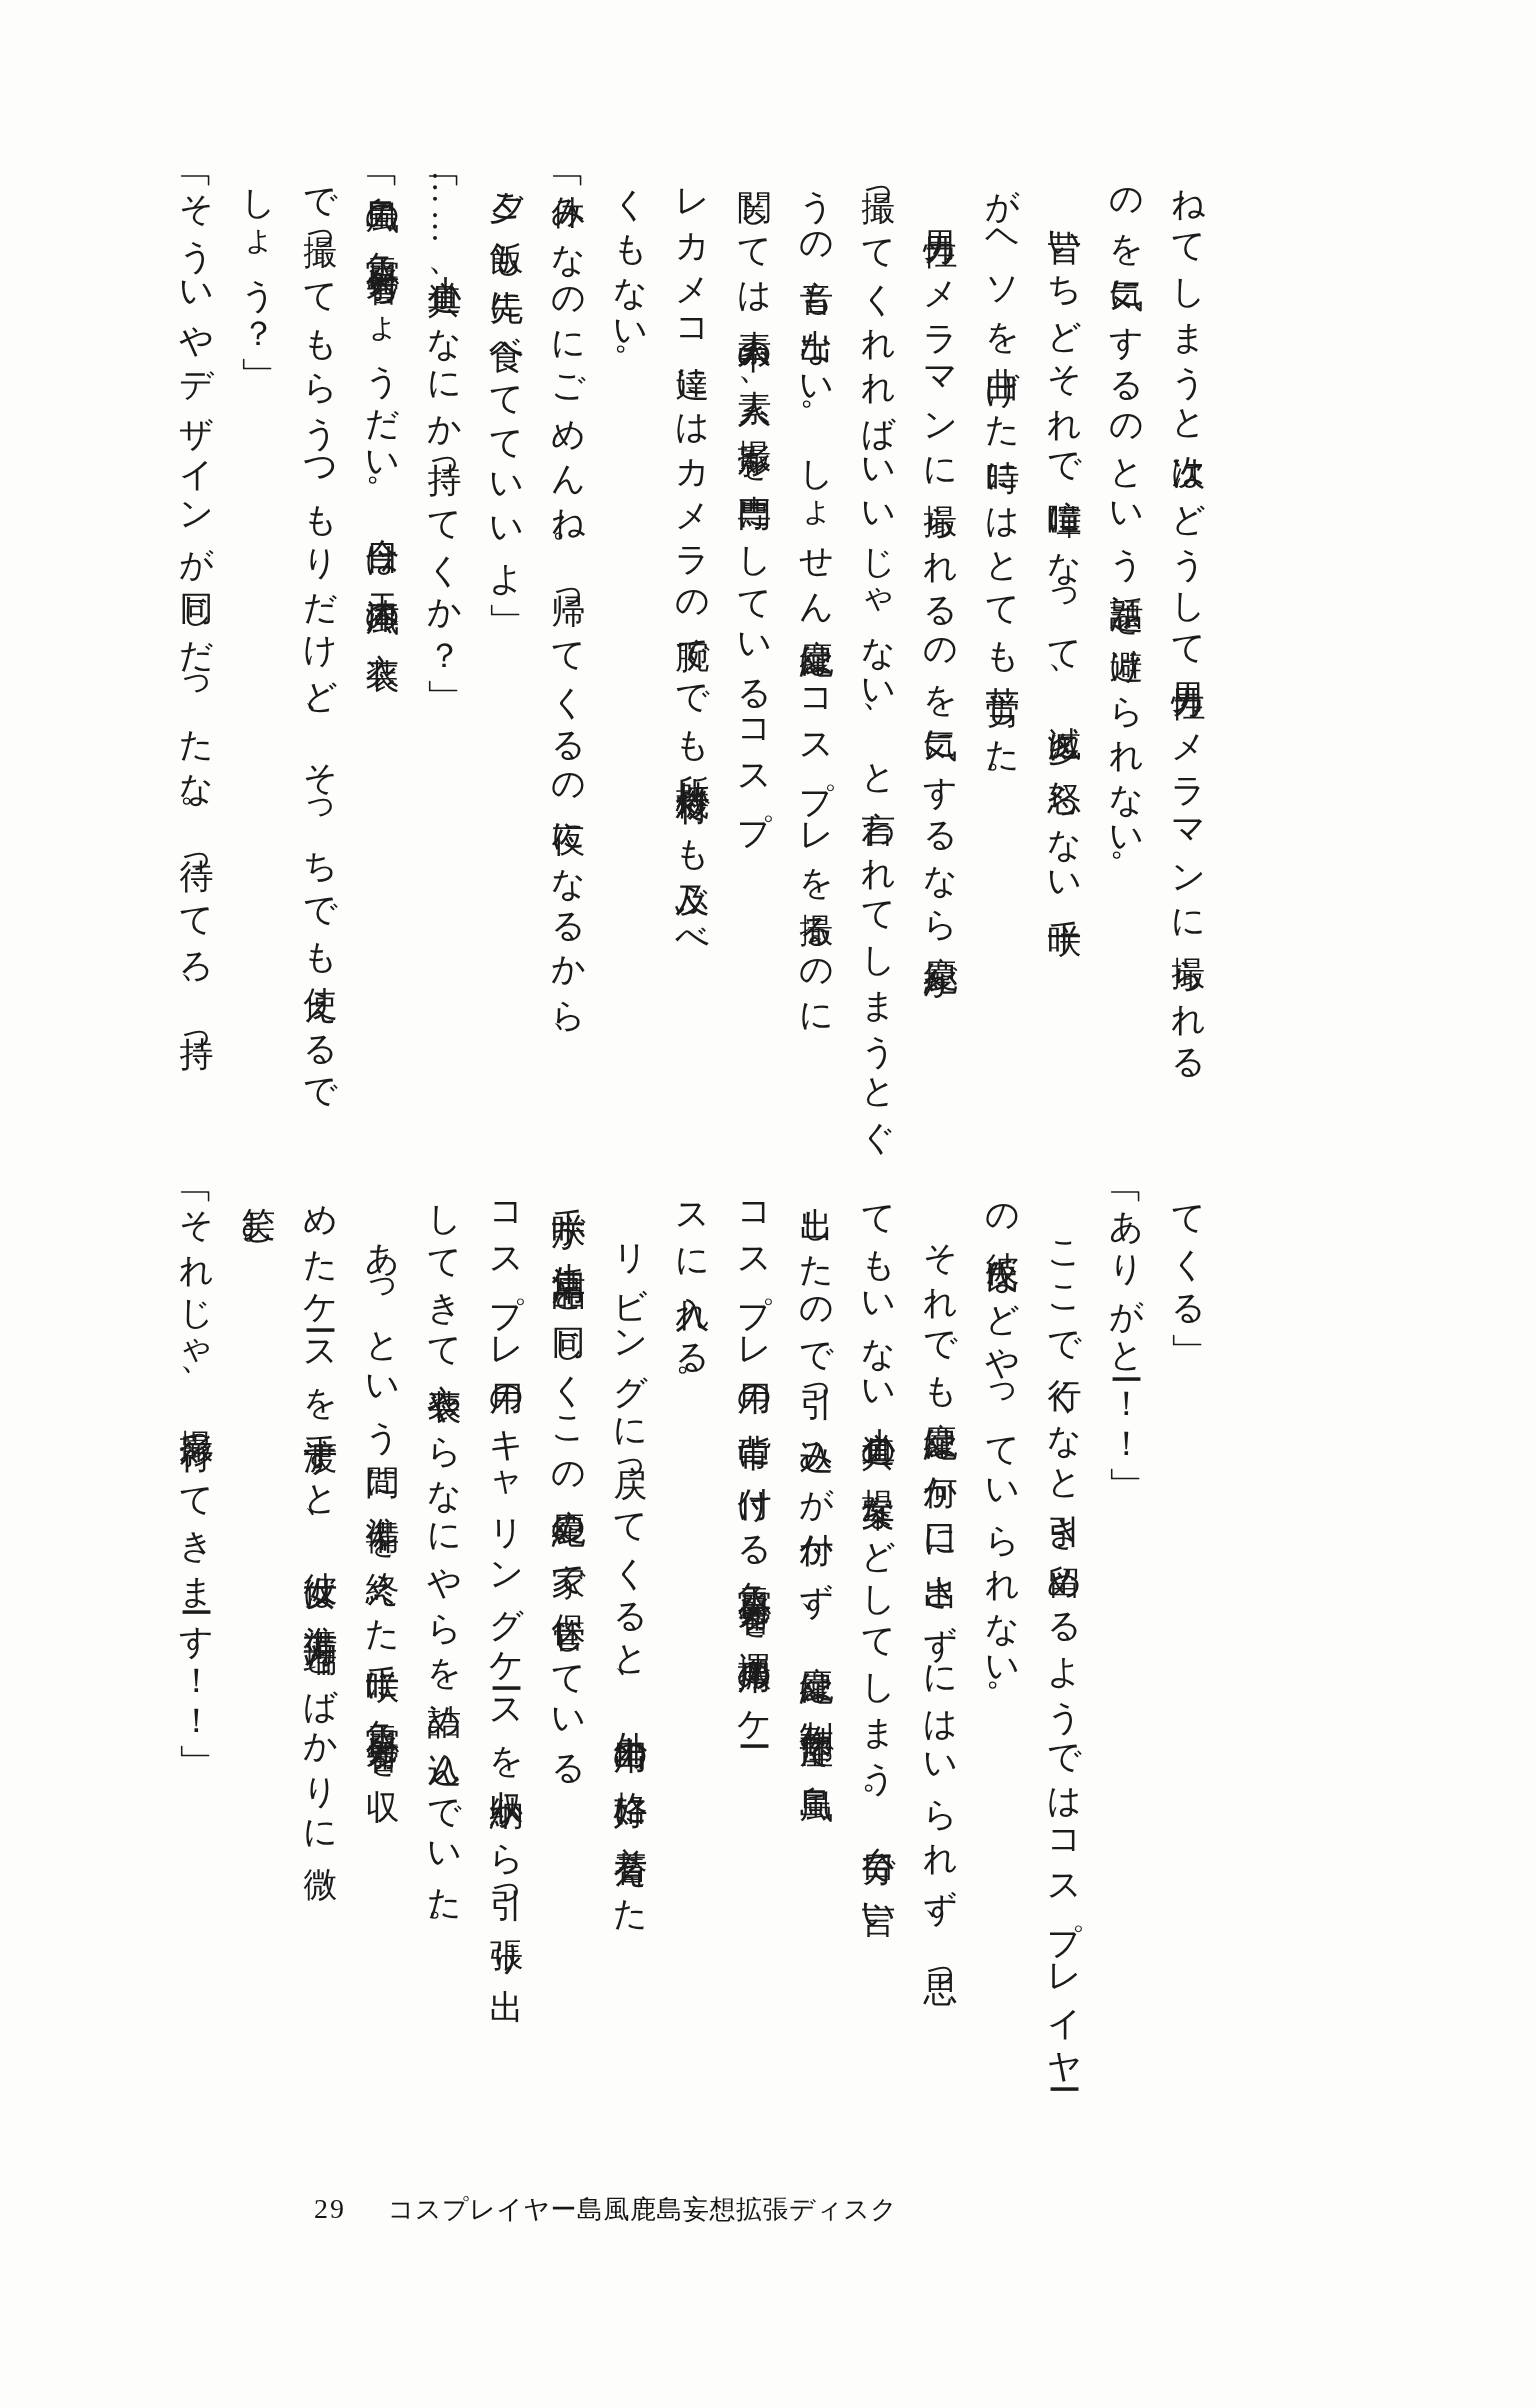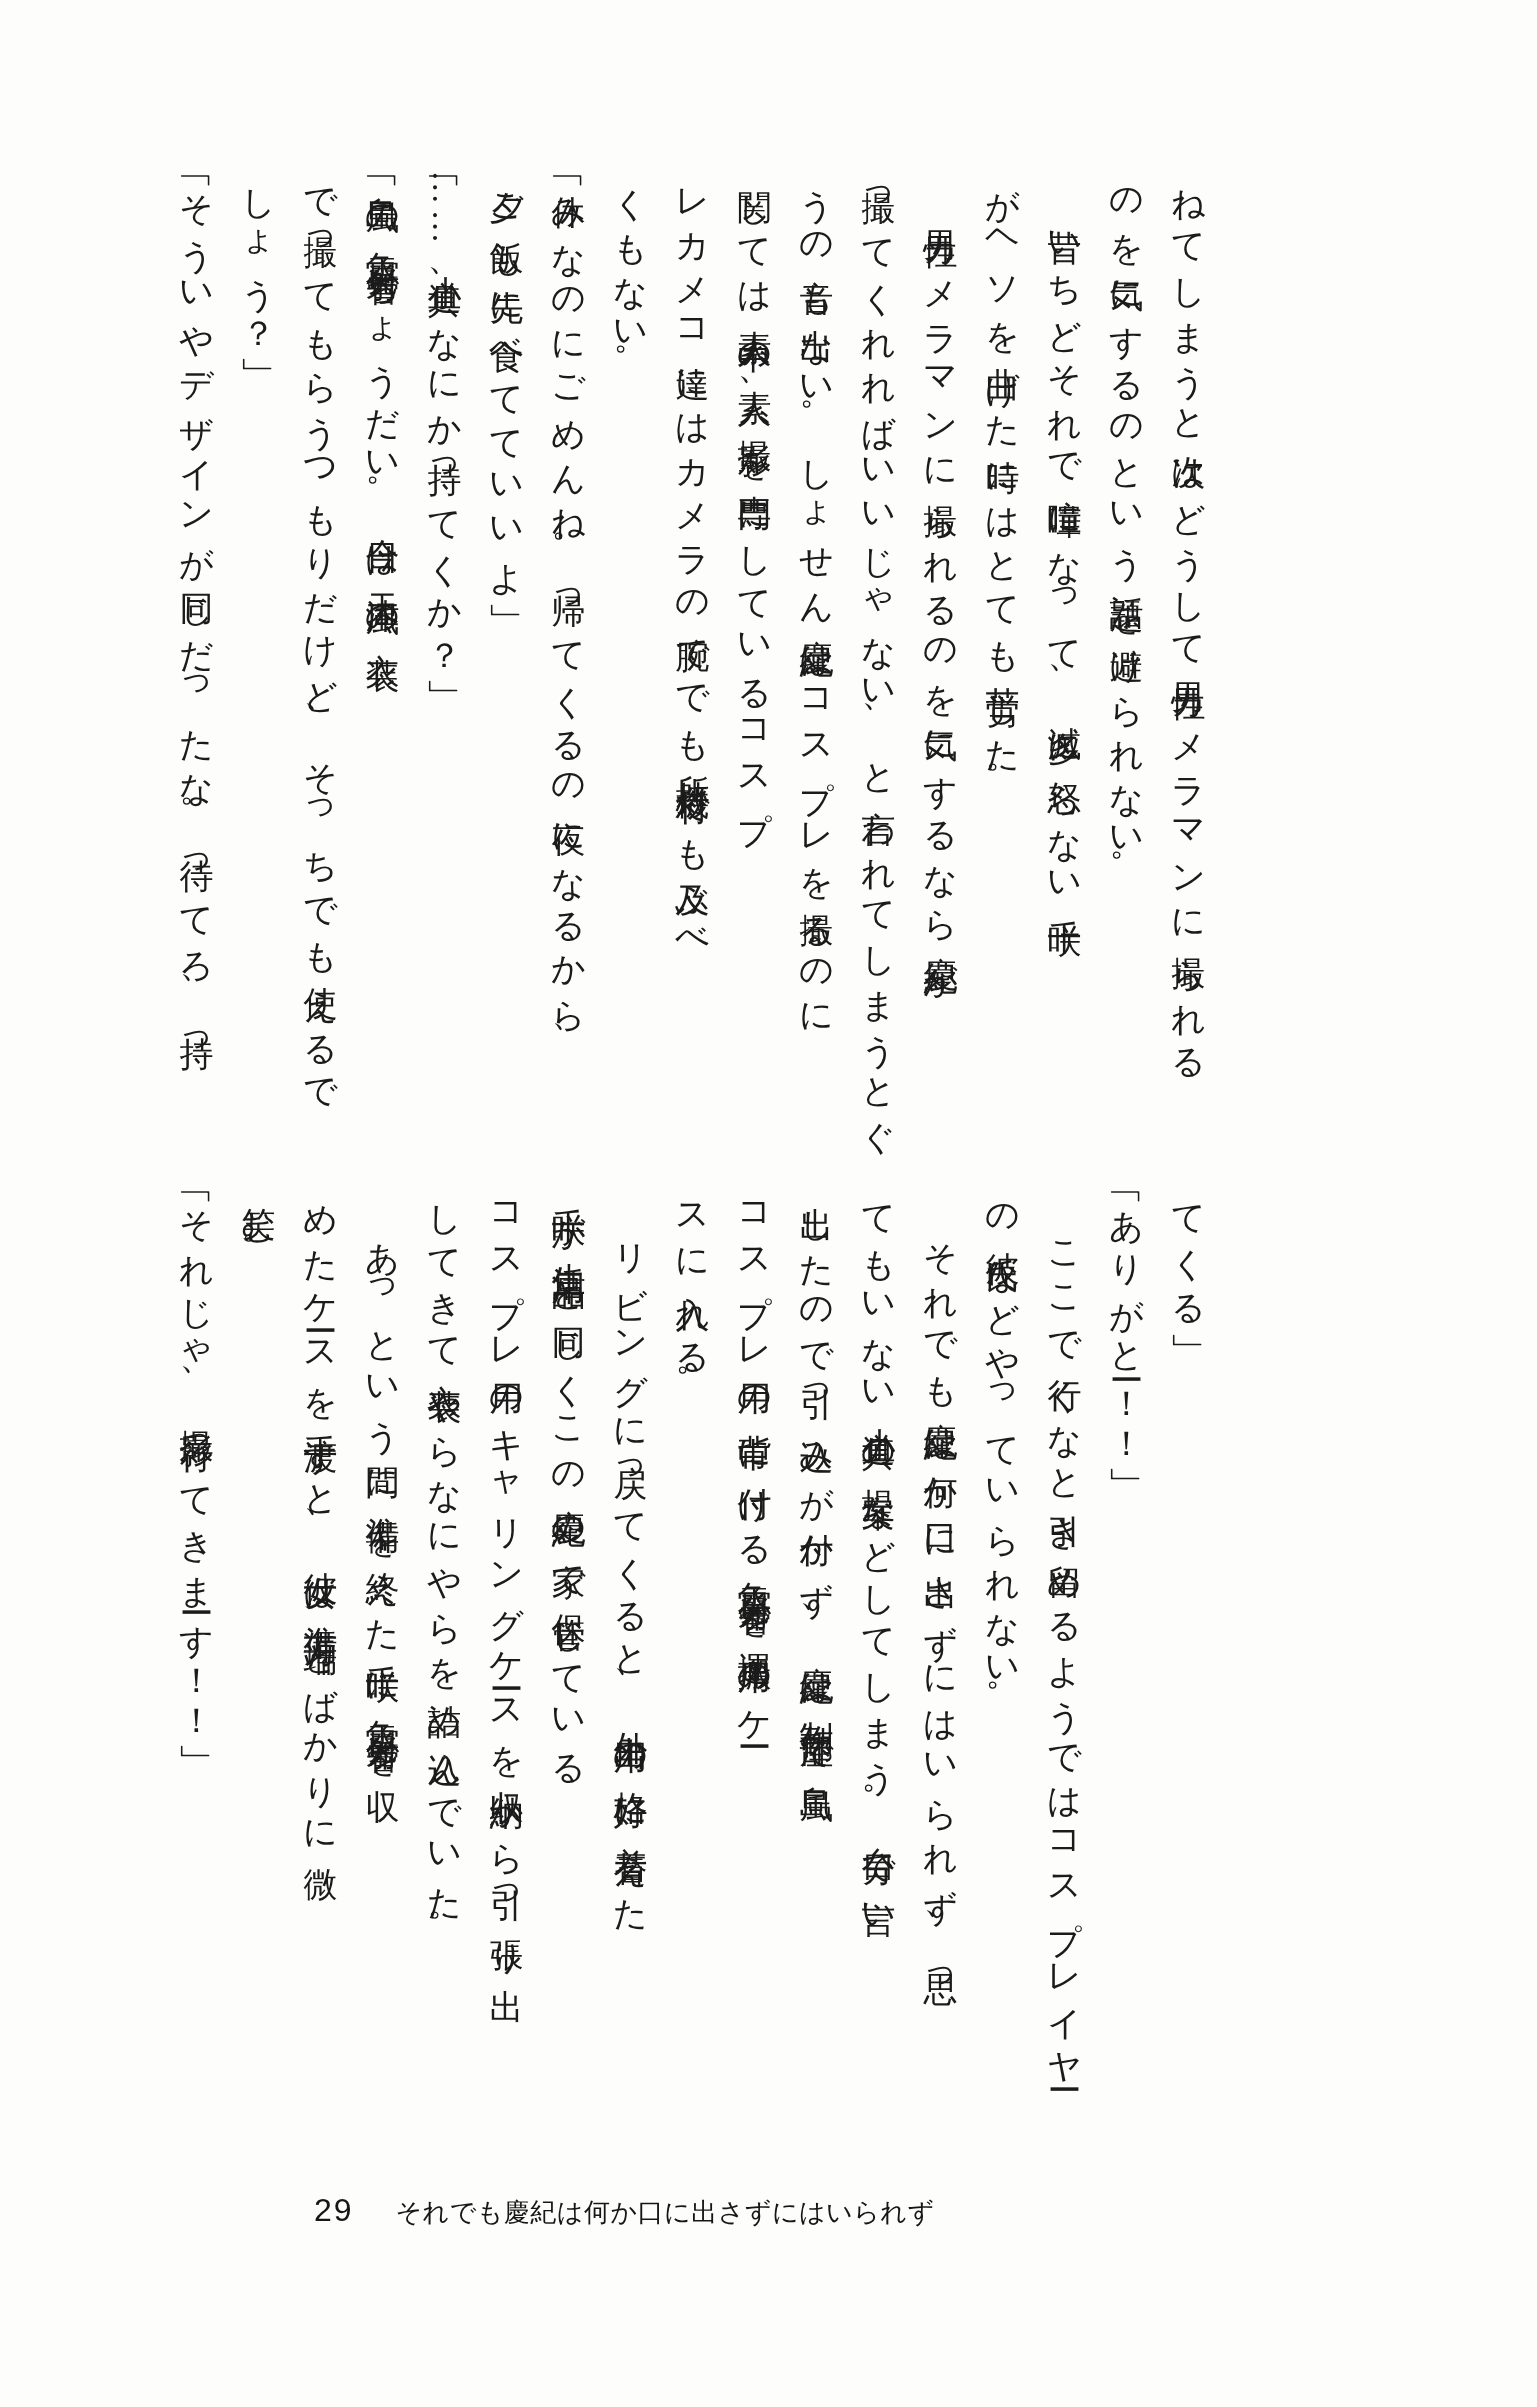--- a/index.html
+++ b/index.html
@@ -42,22 +42,23 @@
     position: absolute;
     top: 2192px;
     left: 314px;
     display: flex;
     align-items: baseline;
     gap: 42px;
     font-family: "Liberation Sans", "DejaVu Sans", sans-serif;
     color: #161616;
   }
   #footer .pagenum {
-    font-size: 32px;
+    font-size: 28px;
     letter-spacing: 1.9px;
+    font-family: Liberation Serif, serif;
   }
   #footer .booktitle {
     font-size: 26px;
     letter-spacing: 0.5px;
   }
 </style>
 </head>
 <body>
 
 <div id="page">
@@ -97,17 +98,17 @@
     <p>コスプレ用のキャリングケースを収納から引っ張り出</p>
     <p>してきて衣装やらなにやらを詰め込んでいた。</p>
     <p class="ind">あっという間に準備を終えた千咲に魚雷発射管を収</p>
     <p>めたケースを手渡すと、彼女は準備万端とばかりに微</p>
     <p>笑む。</p>
     <p>「それじゃ、撮影行ってきまーす！！」</p>
   </div>
 
   <div id="footer">
     <span class="pagenum">29</span>
-    <span class="booktitle">それでも慶紀は何か口に出さずにはいられず</span>
+    <span class="booktitle">コスプレイヤー島風鹿島妄想拡張ディスク</span>
   </div>
 
 </div>
 
 
 </body></html>

